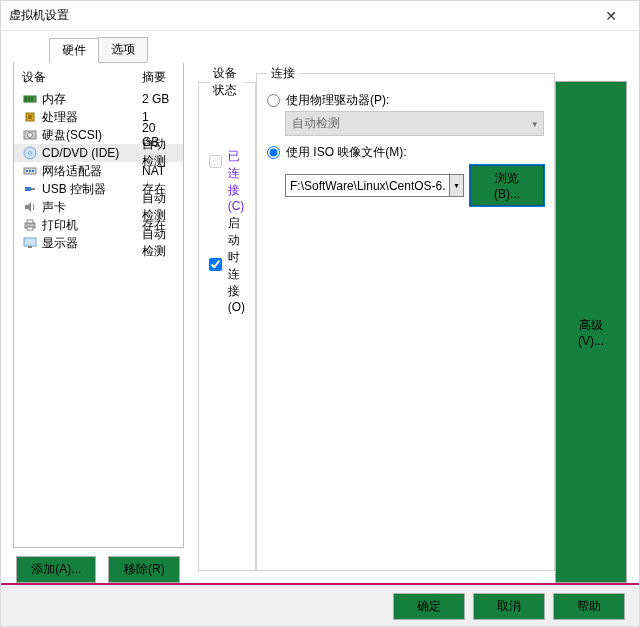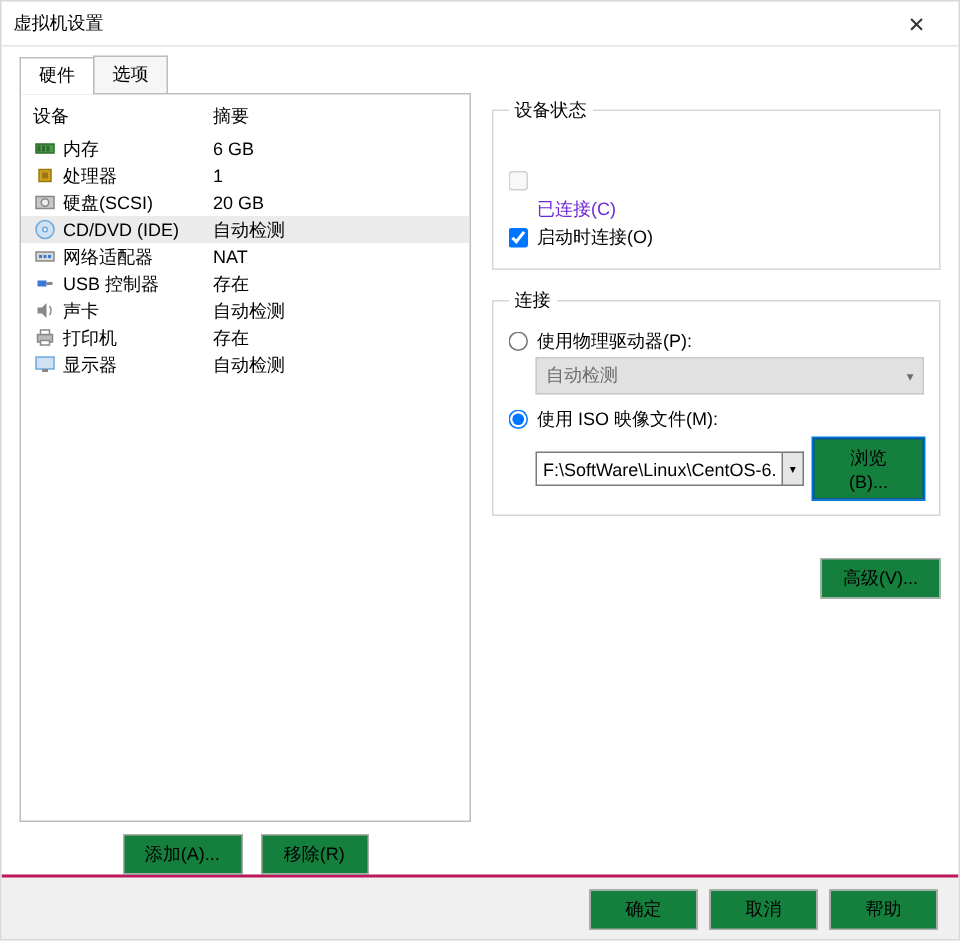--- a/index.html
+++ b/index.html
@@ -31,22 +31,22 @@
     font-size: 14px;
     color: #333;
     cursor: default;
   }
   .content {
     padding: 8px 12px 0 12px;
     display: flex;
     gap: 14px;
     height: 552px;
   }
-  .left-col { width: 348px; display: flex; flex-direction: column; }
-  .right-col { flex: 1; display: flex; flex-direction: column; padding-top: 26px; }
+  .left-col { width: 348px; display: flex; flex-direction: column; align-items: center; }
+  .right-col { flex: 1; display: flex; flex-direction: row; padding-top: 26px; }
   .tabs {
     display: flex;
     align-items: flex-end;
     height: 24px;
     border-bottom: 1px solid #bdbdbd;
     position: relative;
   }
   .tab {
     padding: 3px 12px 4px;
     border: 1px solid #bdbdbd;
@@ -204,21 +204,21 @@
               <span class="hw-ico">
                 <svg width="14" height="10" viewBox="0 0 14 10">
                   <rect x="1" y="2" width="12" height="6" fill="#4a9b4a" stroke="#2d6b2d"></rect>
                   <rect x="2" y="3" width="2" height="4" fill="#2d6b2d"></rect>
                   <rect x="5" y="3" width="2" height="4" fill="#2d6b2d"></rect>
                   <rect x="8" y="3" width="2" height="4" fill="#2d6b2d"></rect>
                 </svg>
               </span>
               <span>内存</span>
             </div>
-            <div class="col-sum">6 GB</div>
+            <div class="col-sum">2 GB</div>
           </div>
           <div class="hw-row">
             <div class="col-dev" style="display:flex;align-items:center">
               <span class="hw-ico">
                 <svg width="14" height="14" viewBox="0 0 14 14">
                   <rect x="3" y="3" width="8" height="8" fill="#d0a020" stroke="#9b7810"></rect>
                   <rect x="5" y="5" width="4" height="4" fill="#9b7810"></rect>
                 </svg>
               </span>
               <span>处理器</span>

